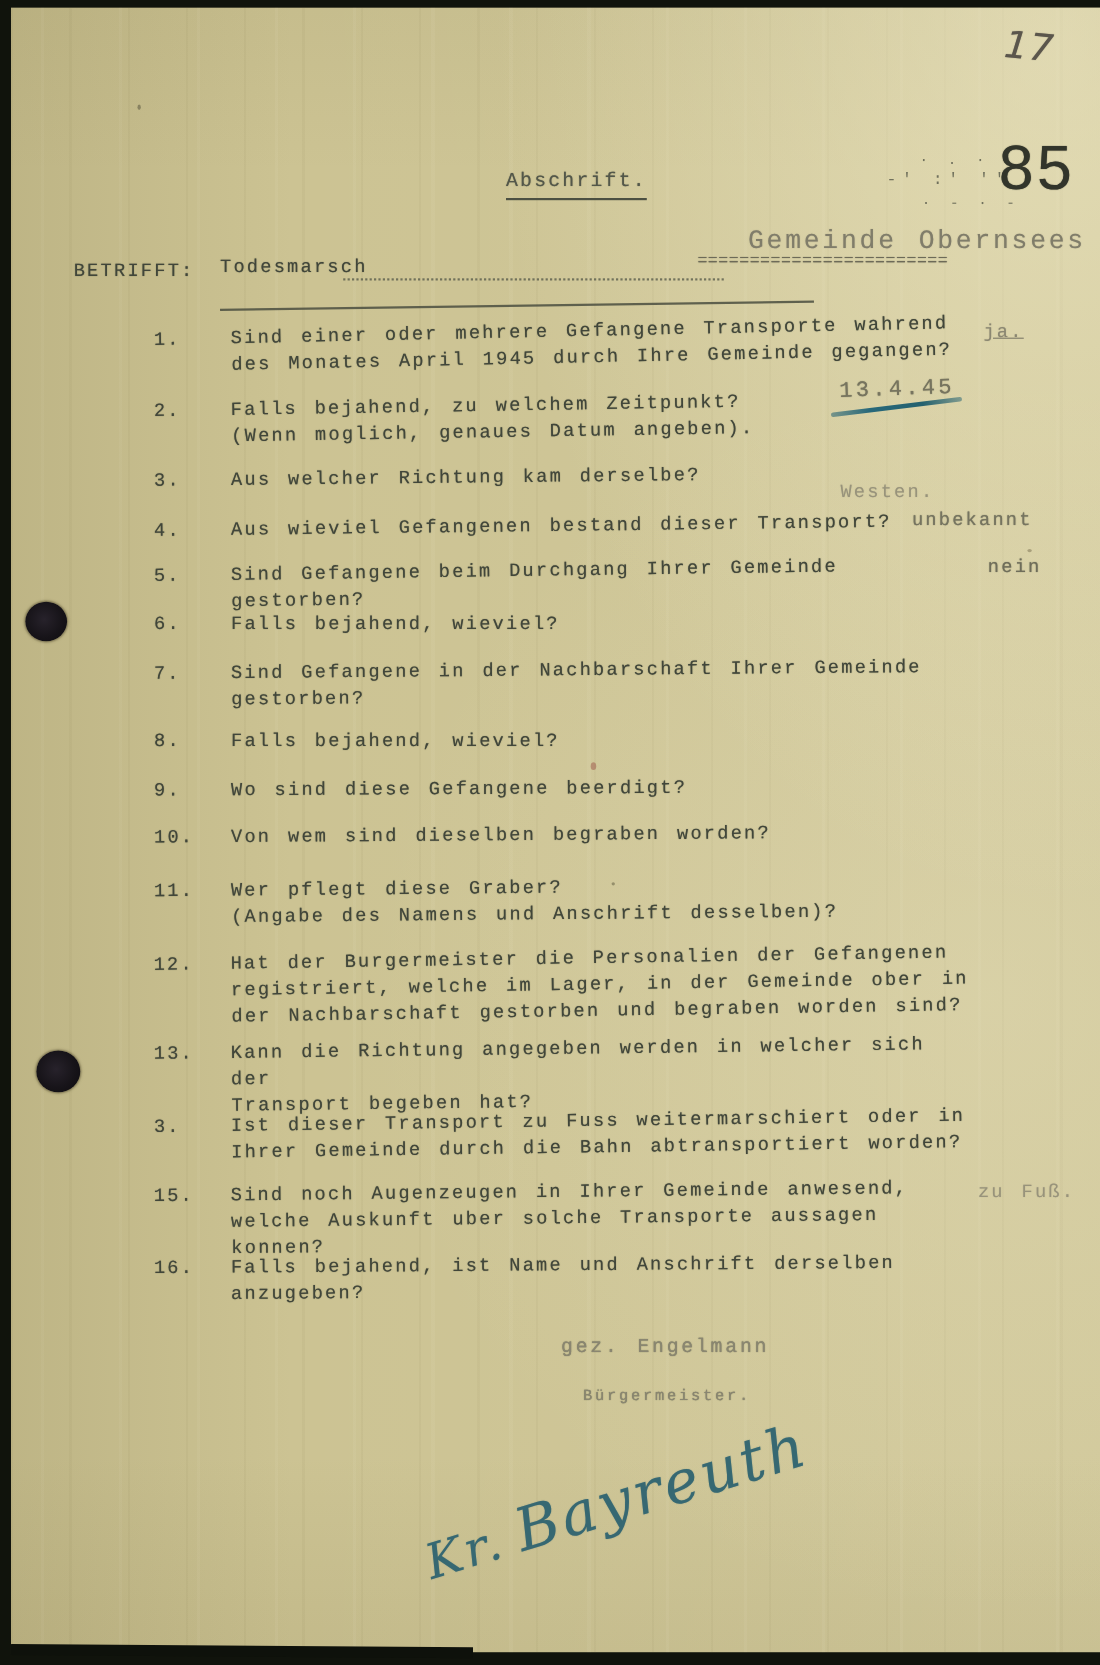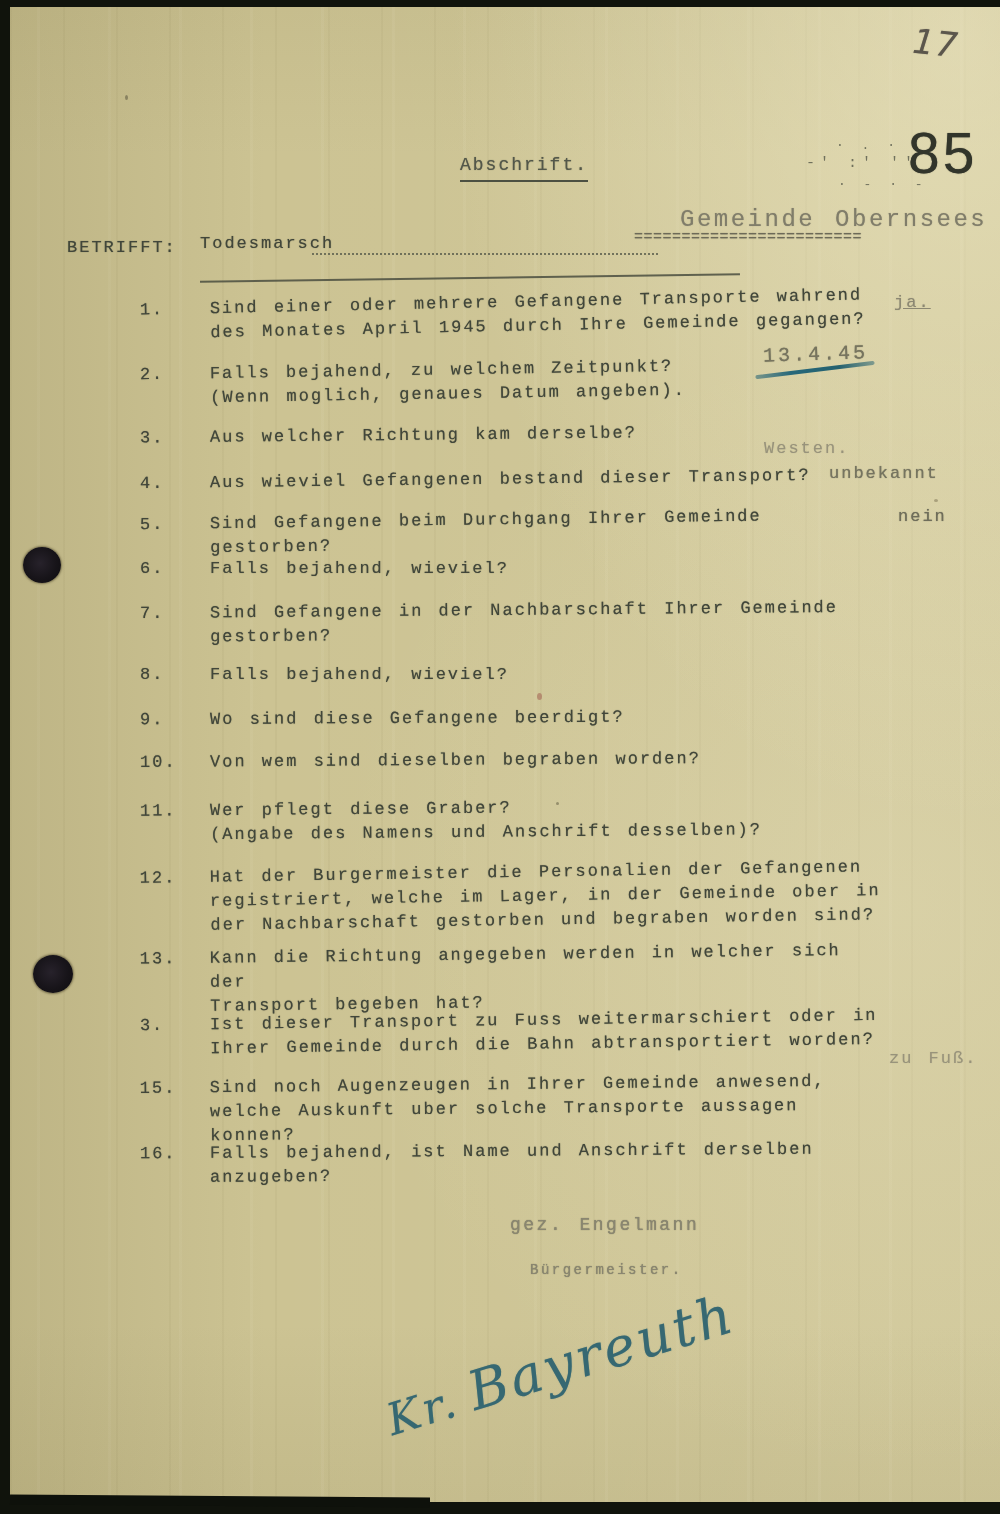--- a/index.html
+++ b/index.html
@@ -79,21 +79,21 @@
   .q-row:nth-of-type(16){top:1133px;transform:rotate(-0.4deg);}
   
   .ans-ja{left:884px;top:284px;text-decoration:underline;}
   .ans-date{left:753px;top:336px;font-size:20px;letter-spacing:3px;transform:rotate(-2deg);color:#77745f;}
   .ans-underline{position:absolute;left:745px;top:361px;width:120px;height:4px;
     background:linear-gradient(90deg, rgba(40,100,115,0.55), #27687a 30%, #24616f 70%, rgba(40,100,115,0.5));
     border-radius:2px;transform:rotate(-7deg);}
   .ans-westen{left:754px;top:412px;}
   .ans-unbekannt{left:819px;top:455px;color:#767460;}
   .ans-nein{left:888px;top:498px;color:#6f6d5a;}
-  .ans-fuss{left:879px;top:1022px;}
+  .ans-fuss{left:879px;top:1048px;}
   
   .sig-gez{left:500px;top:1206px;font-size:18px;color:#8a8671;letter-spacing:2.5px;}
   .sig-title{left:520px;top:1251px;font-size:14px;color:#8a8671;letter-spacing:2.5px;}
   
   .handnote{
     position:absolute;left:368px;top:1318px;width:420px;
     font-family:"DejaVu Serif","Liberation Serif",serif;font-style:italic;
     font-size:54px;color:rgba(44,98,112,0.88);
     transform:rotate(-17deg);letter-spacing:3px;white-space:nowrap;
     text-shadow:0 0 1px rgba(44,98,112,0.5);

